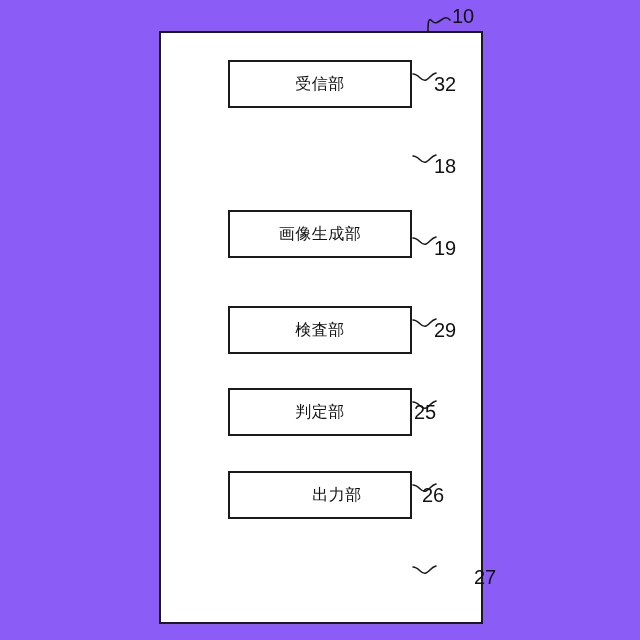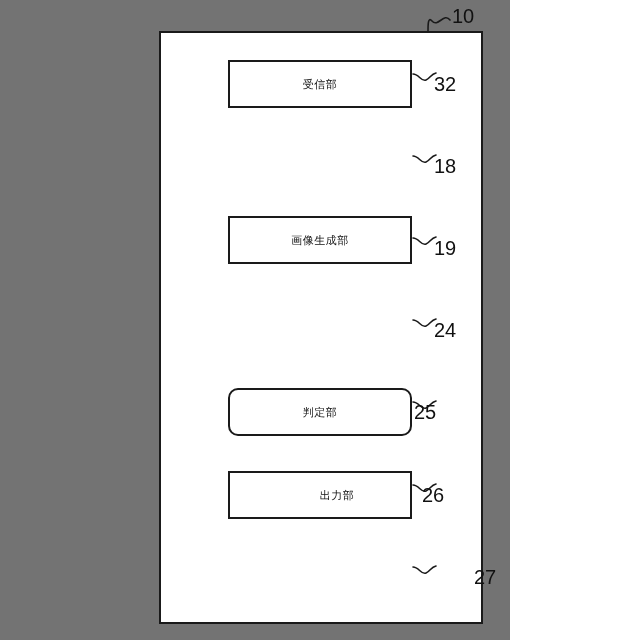--- a/index.html
+++ b/index.html
@@ -6,23 +6,23 @@
   html, body {
     margin: 0;
     padding: 0;
     background: #ffffff;
   }
   body {
     font-family: "Liberation Sans", "DejaVu Sans", sans-serif;
   }
   #canvas {
     position: relative;
-    width: 510px;
+    width: 640px;
     height: 640px;
-    background: #737373;
+    background: #8b5cf6;
     overflow: hidden;
   }
 
   
   .outer-frame {
     position: absolute;
     left: 159px;
     top: 31px;
     width: 324px;
     height: 593px;
@@ -38,21 +38,21 @@
     width: 184px;
     height: 48px;
     box-sizing: border-box;
     border: 2px solid #1a1a1a;
     background: #ffffff;
     display: flex;
     align-items: center;
     justify-content: center;
   }
   .unit-label {
-    font-size: 11px;
+    font-size: 16px;
     line-height: 1;
     color: #111111;
     letter-spacing: 0.5px;
     white-space: nowrap;
     font-family: "DejaVu Sans", "Liberation Sans", sans-serif;
   }
 
   
   .ref-num {
     position: absolute;
@@ -100,34 +100,37 @@
   <svg class="leader" style="left:412px; top:69px;" width="26" height="18" viewBox="0 0 26 18">
     <path d="M1 5 C7 5, 9 13, 14 11 C18 9.5, 19 5, 24 4"></path>
   </svg>
   <div class="ref-num" style="left:434px; top:74px;">32</div>
 
   <svg class="leader" style="left:412px; top:151px;" width="26" height="18" viewBox="0 0 26 18">
     <path d="M1 5 C7 5, 9 13, 14 11 C18 9.5, 19 5, 24 4"></path>
   </svg>
   <div class="ref-num" style="left:434px; top:156px;">18</div>
 
-  <div class="unit-box" style="top:216px;">
+  <div class="unit-box" style="top:210px;">
     <span class="unit-label">画像生成部</span>
   </div>
   <svg class="leader" style="left:412px; top:233px;" width="26" height="18" viewBox="0 0 26 18">
     <path d="M1 5 C7 5, 9 13, 14 11 C18 9.5, 19 5, 24 4"></path>
   </svg>
   <div class="ref-num" style="left:434px; top:238px;">19</div>
 
+  <div class="unit-box" style="top:306px;">
+    <span class="unit-label">検査部</span>
+  </div>
   <svg class="leader" style="left:412px; top:315px;" width="26" height="18" viewBox="0 0 26 18">
     <path d="M1 5 C7 5, 9 13, 14 11 C18 9.5, 19 5, 24 4"></path>
   </svg>
-  <div class="ref-num" style="left:434px; top:320px;">24</div>
+  <div class="ref-num" style="left:434px; top:320px;">29</div>
 
-  <div class="unit-box" style="top:388px;border-radius:10px;">
+  <div class="unit-box" style="top:388px;">
     <span class="unit-label">判定部</span>
   </div>
   <svg class="leader" style="left:412px; top:397px;" width="26" height="18" viewBox="0 0 26 18">
     <path d="M1 5 C7 5, 9 13, 14 11 C18 9.5, 19 5, 24 4"></path>
   </svg>
   <div class="ref-num" style="left:414px; top:402px;text-align:right;">25</div>
 
   <div class="unit-box" style="top:471px;padding-left:34px;">
     <span class="unit-label">出力部</span>
   </div>

